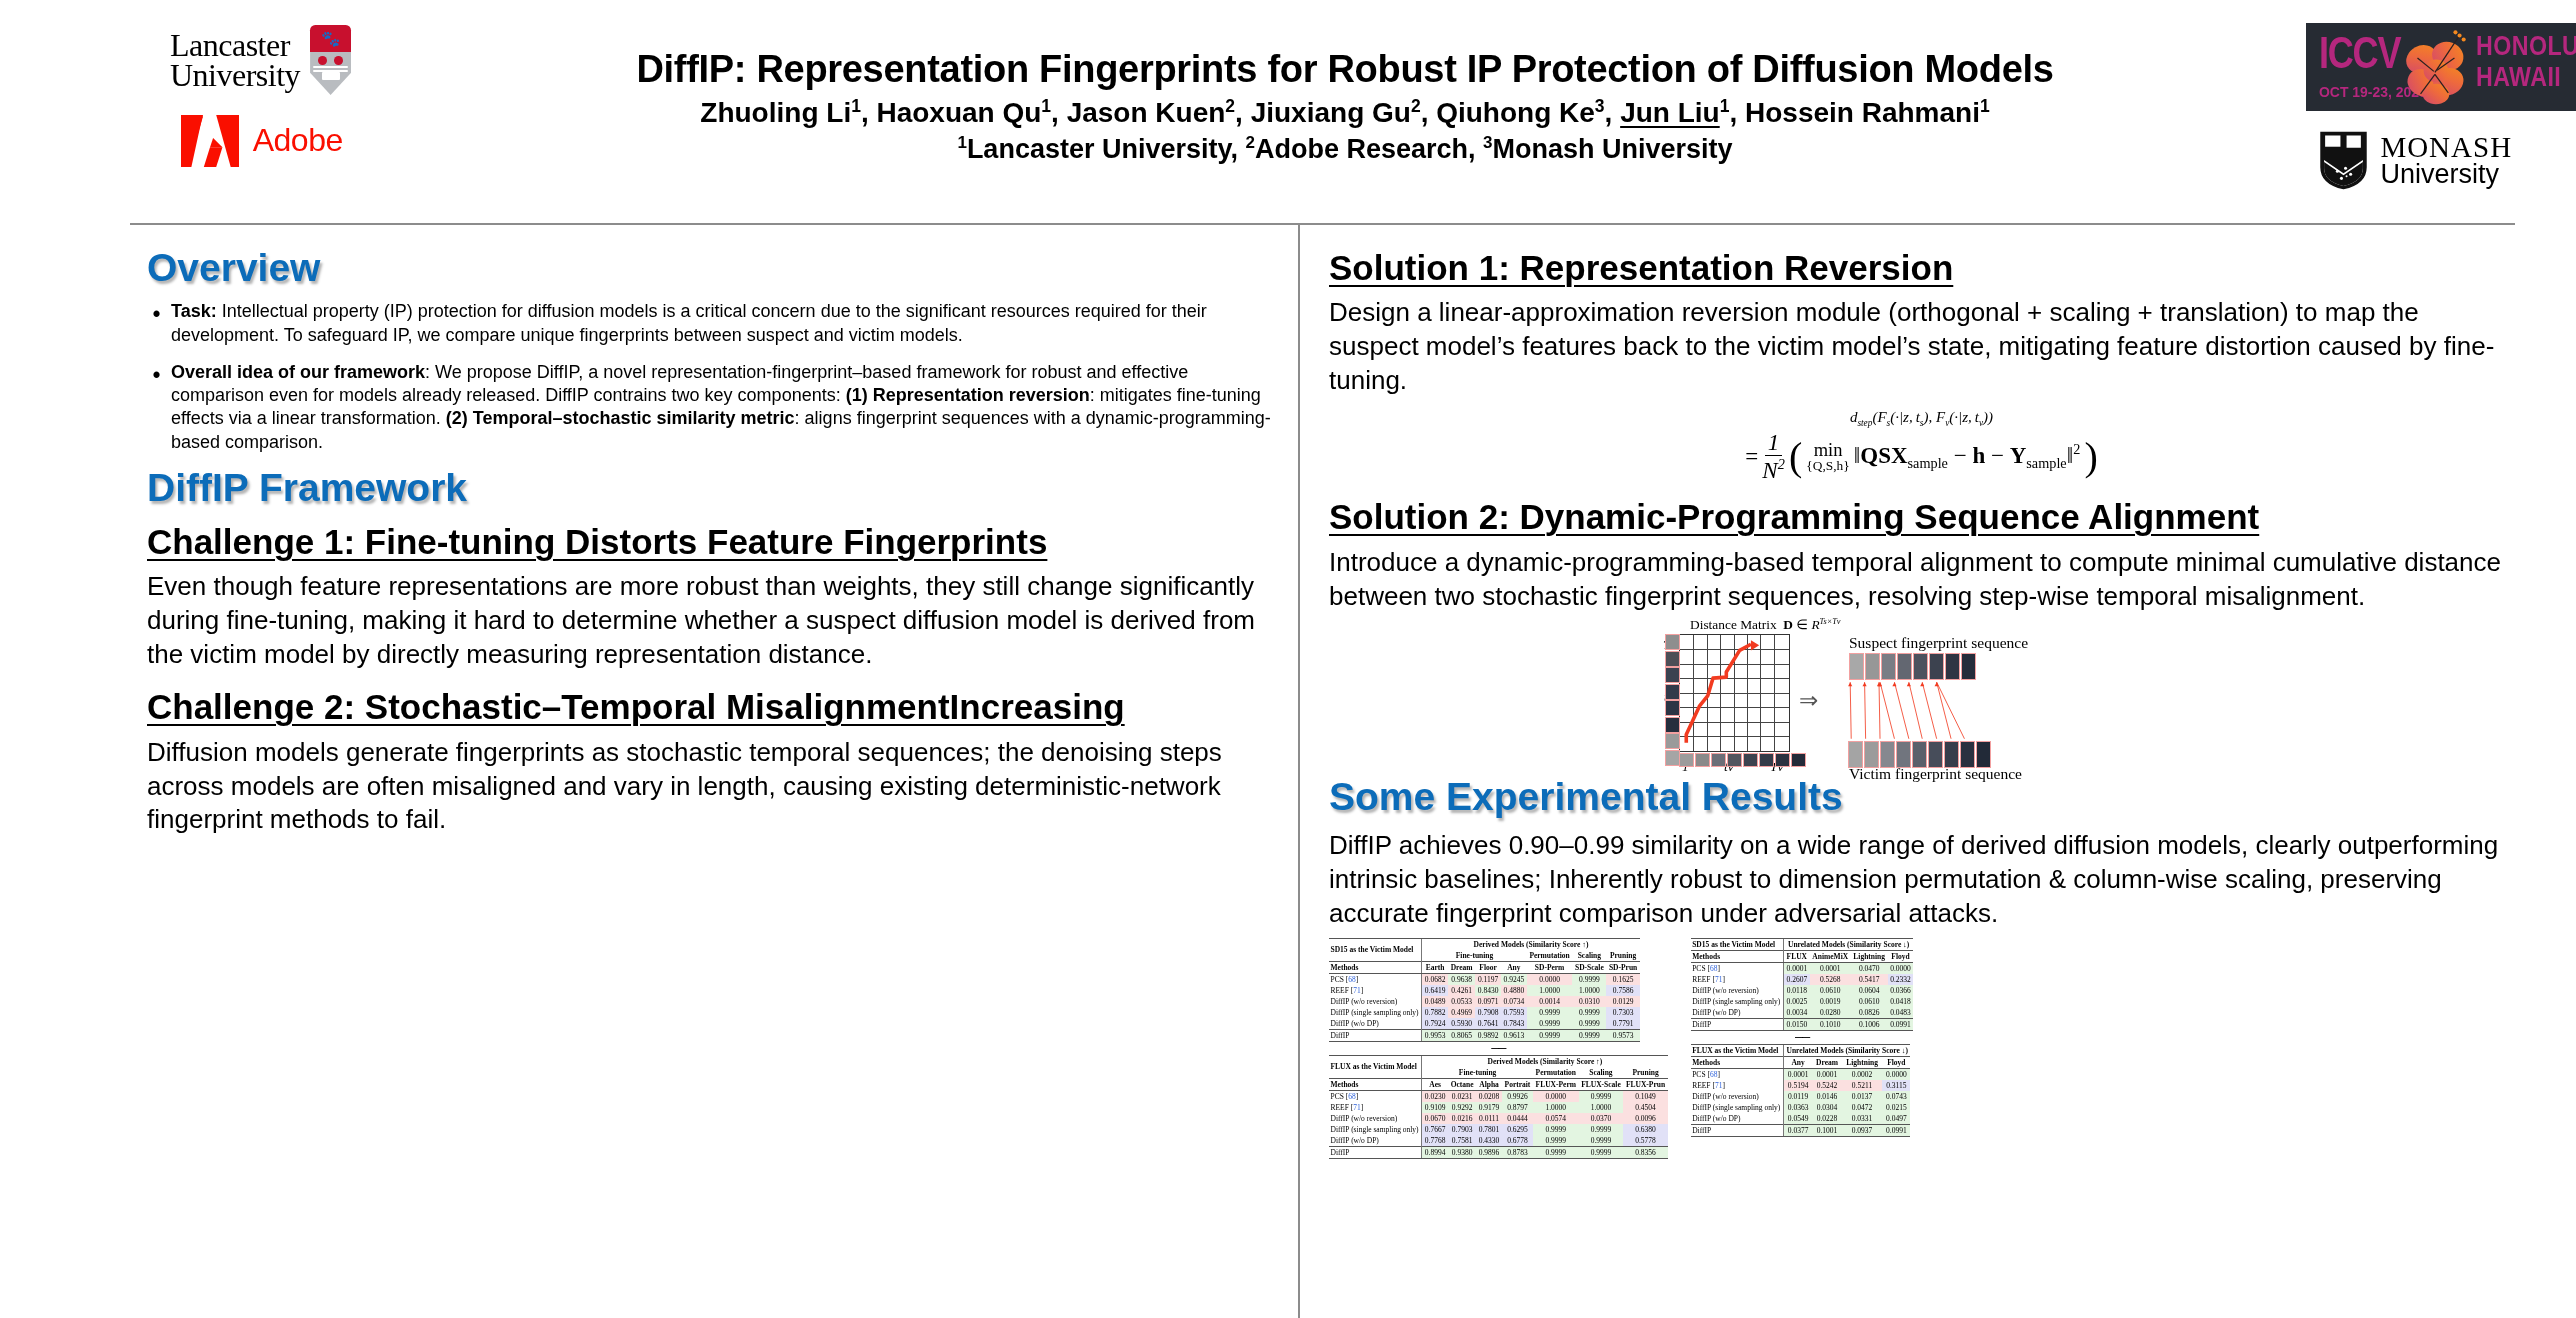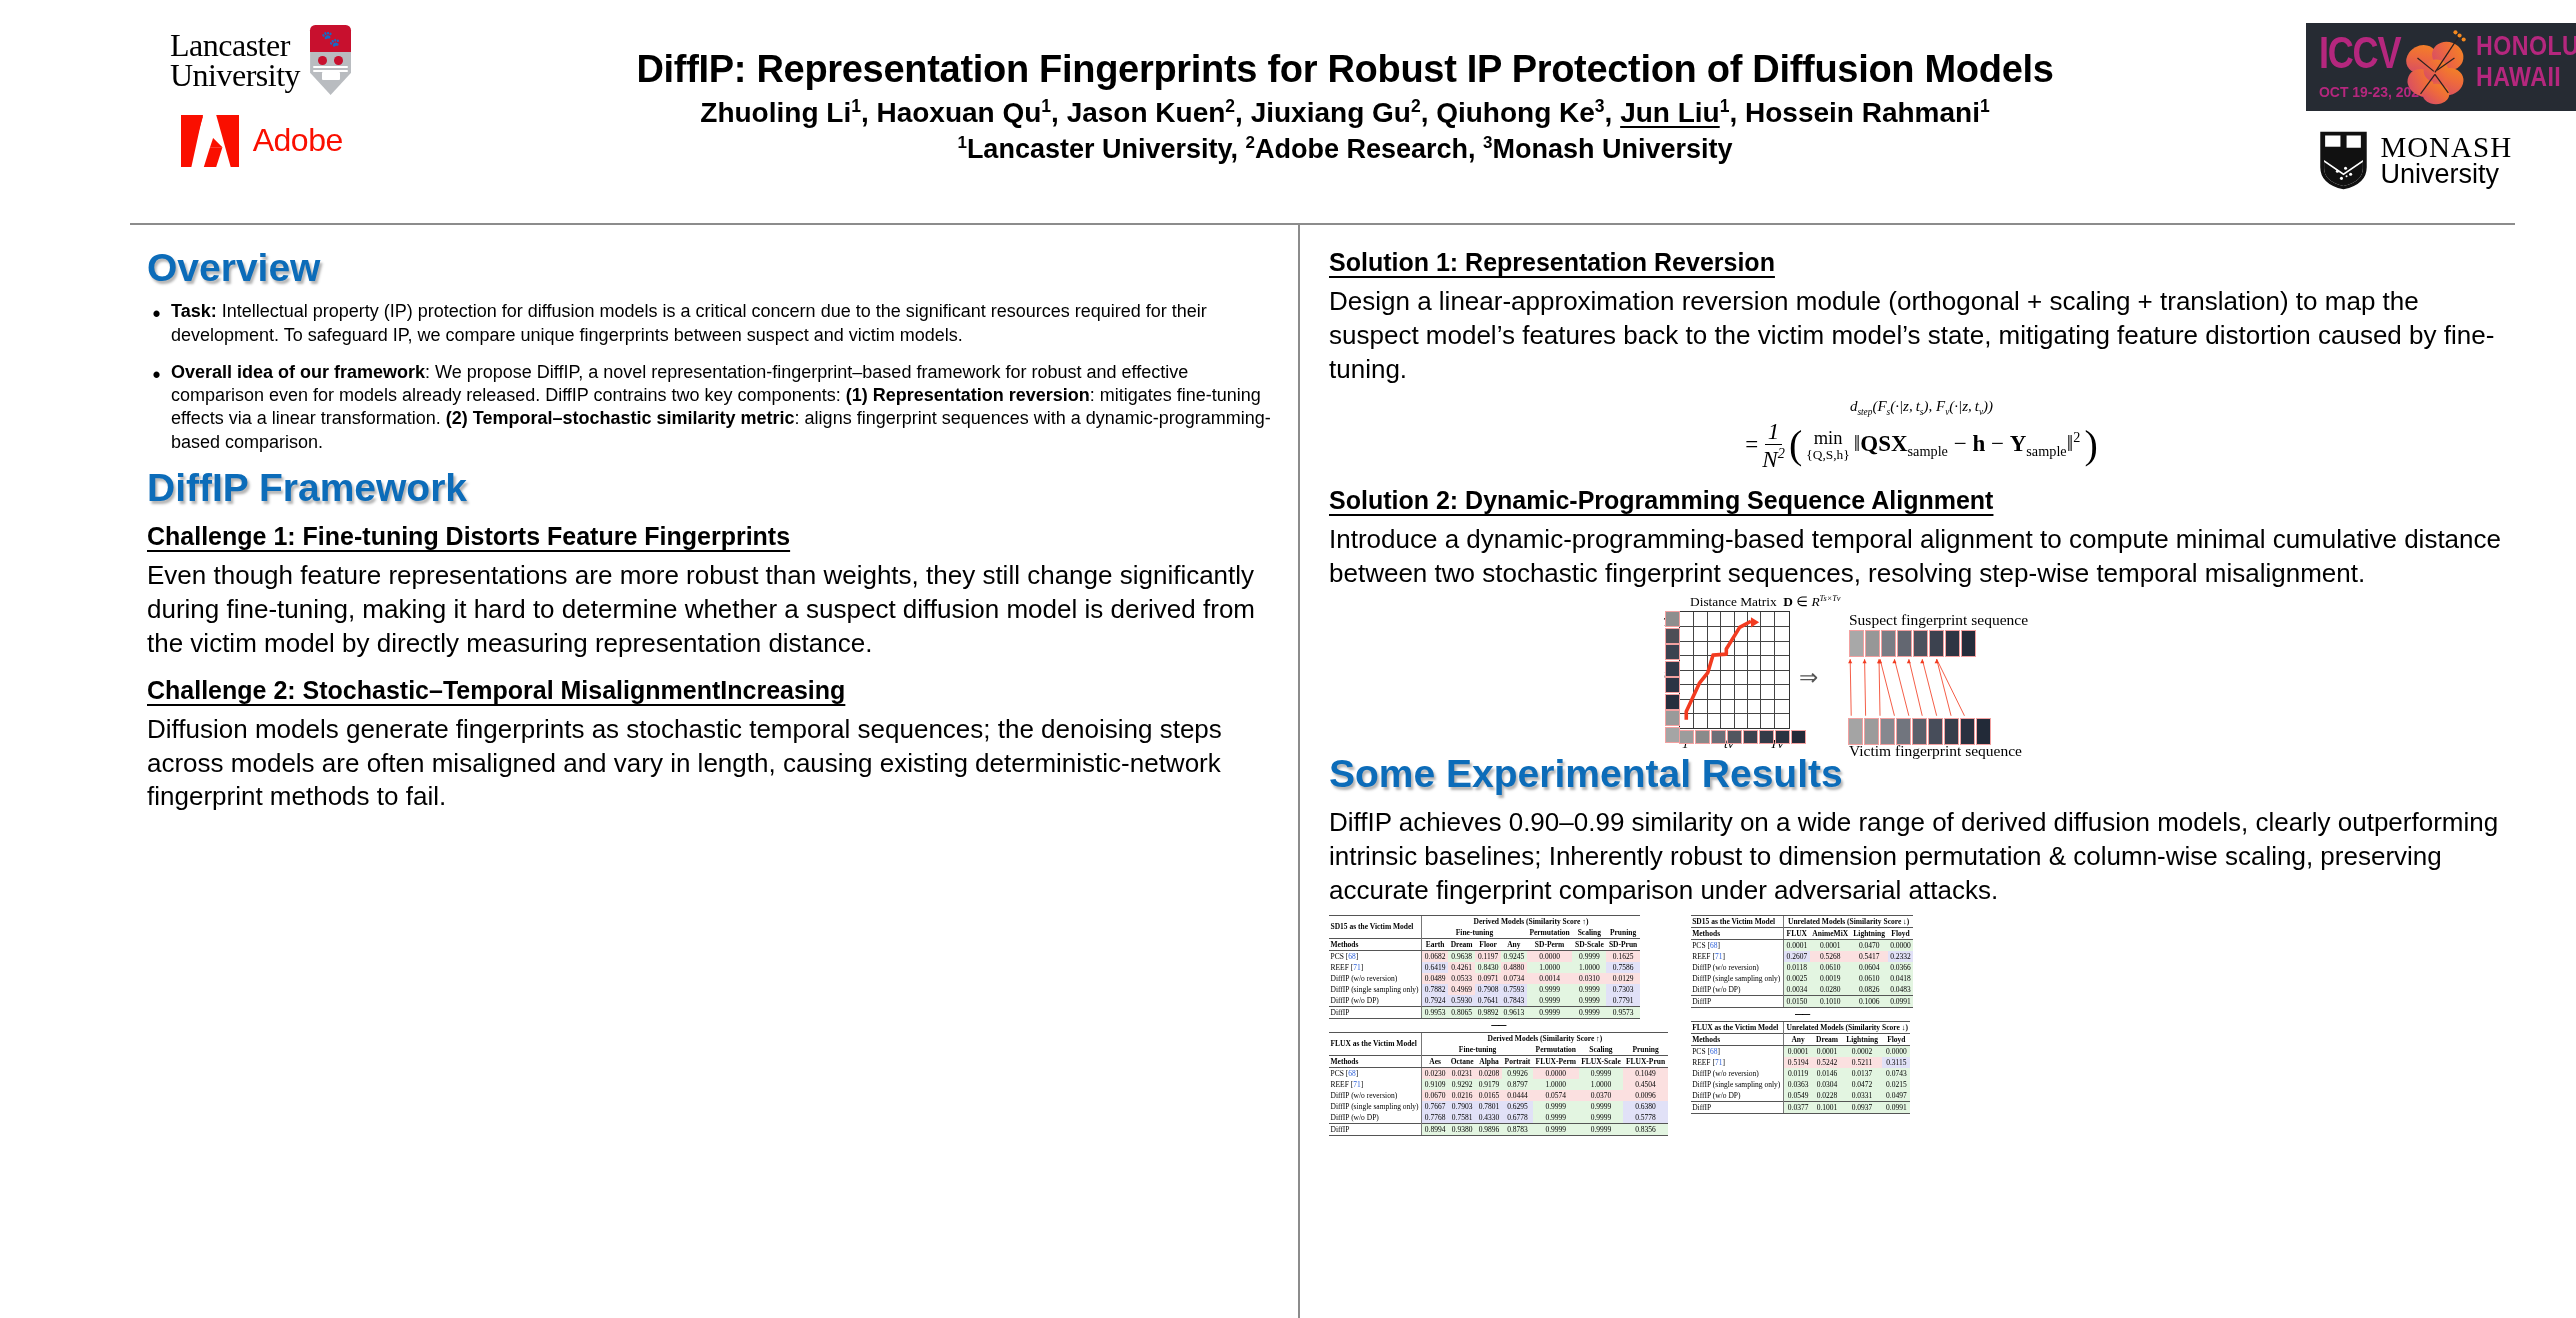--- a/index.html
+++ b/index.html
@@ -130,21 +130,21 @@
     position:absolute;left:147px;top:248px;width:1126px;
   }
   .col-right{
     position:absolute;left:1329px;top:248px;width:1185px;
   }
   h2.section{
     color:#0C6CB9;font-size:39px;font-weight:bold;margin:0 0 13.4px 0;
     text-shadow:2.1px 2.6px 2.6px rgba(0,0,0,0.30);line-height:1.0;
   }
   h3.subhead{
-    font-size:25px;font-weight:bold;margin:15.5px 0 8.2px 0;line-height:1.15;
+    font-size:35px;font-weight:bold;margin:15.5px 0 8.2px 0;line-height:1.15;
     text-decoration:underline;text-underline-offset:5.2px;text-decoration-thickness:2.1px;
   }
   p.body, li.body{
     font-size:26px;line-height:1.30;margin:0 0 11.3px 0;font-weight:400;
   }
   ul.bullets{margin:0;padding-left:24px;list-style:none;}
   ul.bullets li{position:relative;margin-bottom:13.4px;font-size:18px;line-height:1.30;}
   ul.bullets li:before{
     content:"\2022";position:absolute;left:-18.5px;top:0;font-size:23px;
   }
@@ -619,21 +619,21 @@
               <td class="cg">0.9179</td>
               <td class="cg">0.8797</td>
               <td class="cg">1.0000</td>
               <td class="cg">1.0000</td>
               <td class="cp">0.4504</td>
             </tr>
             <tr>
               <td class="meth">DiffIP (w/o reversion)</td>
               <td class="vbar cp">0.0670</td>
               <td class="cp">0.0216</td>
-              <td class="cp">0.0165</td>
+              <td class="cp">0.0111</td>
               <td class="cp">0.0444</td>
               <td class="cp">0.0574</td>
               <td class="cp">0.0370</td>
               <td class="cp">0.0096</td>
             </tr>
             <tr>
               <td class="meth">DiffIP (single sampling only)</td>
               <td class="vbar cb">0.7667</td>
               <td class="cb">0.7903</td>
               <td class="cb">0.7801</td>

